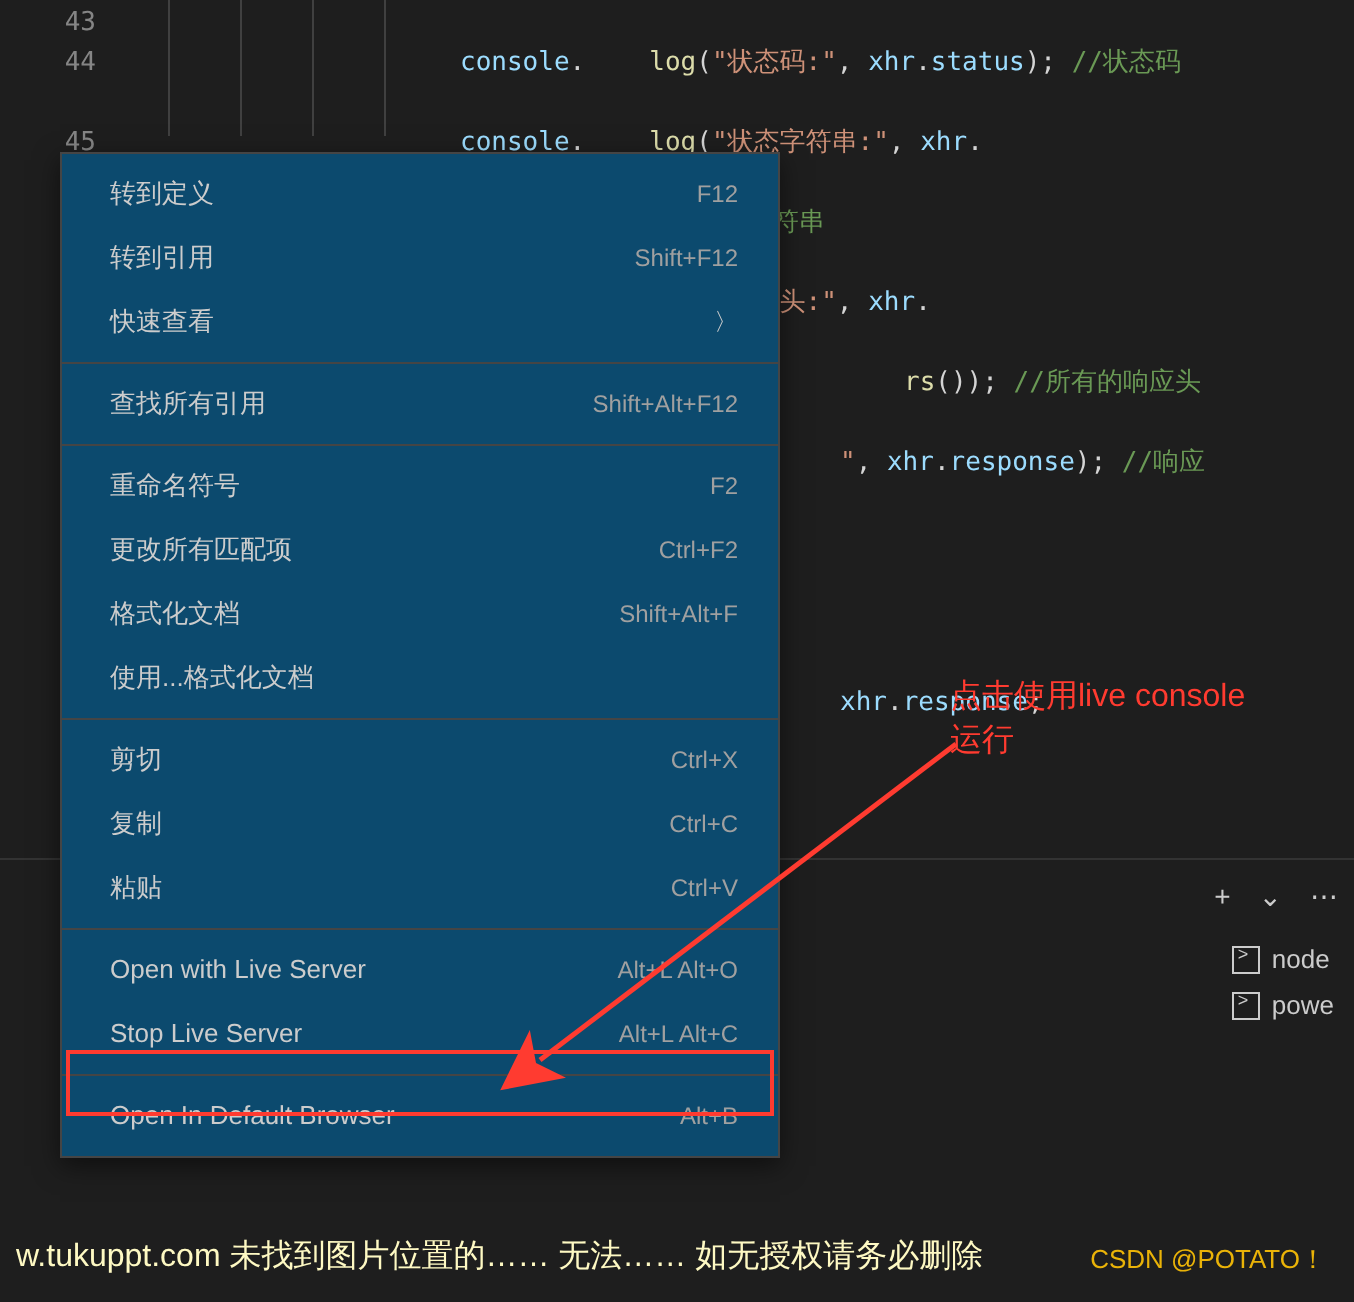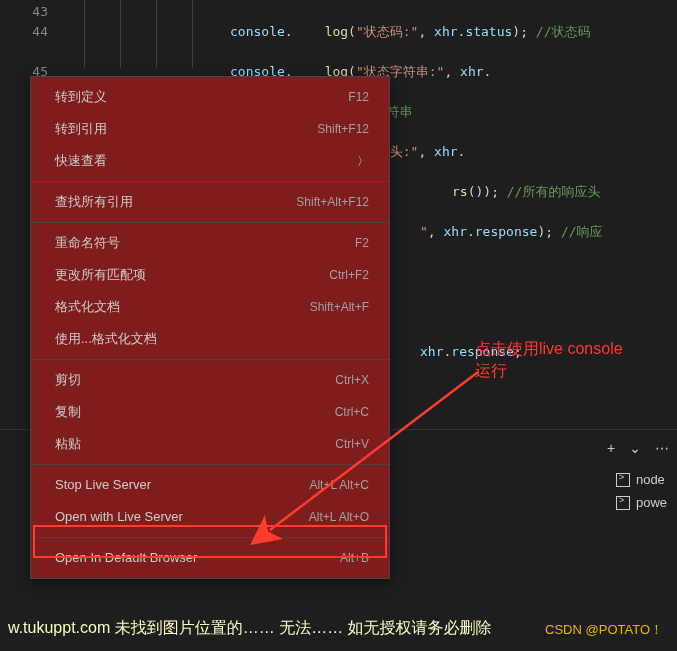--- a/index.html
+++ b/index.html
@@ -40,21 +40,21 @@
 .tok-obj { color: #9cdcfe; }
 .tok-fn { color: #dcdcaa; margin-left: 32px; }
 .tok-punc { color: #d4d4d4; }
 .tok-str { color: #ce9178; }
 .tok-comment { color: #6a9955; }
 
 .context-menu {
   position: absolute;
   left: 30px; top: 76px;
   width: 360px;
-  background: #7f1d1d;
+  background: #0c4a6e;
   border: 1px solid #454545;
   box-shadow: 0 4px 12px rgba(0,0,0,0.5);
   padding: 4px 0;
   z-index: 10;
 }
 .menu-item {
   display: flex;
   justify-content: space-between;
   align-items: center;
   padding: 5px 20px 5px 24px;
@@ -214,26 +214,26 @@
   <div class="menu-item">
       <span>复制</span>
       <span class="shortcut">Ctrl+C</span>
     </div>
   <div class="menu-item">
       <span>粘贴</span>
       <span class="shortcut">Ctrl+V</span>
     </div>
   <div class="menu-sep"></div>
   <div class="menu-item">
+      <span>Open with Live Server</span>
+      <span class="shortcut">Alt+L Alt+O</span>
+    </div>
+  <div class="menu-item">
       <span>Stop Live Server</span>
       <span class="shortcut">Alt+L Alt+C</span>
-    </div>
-  <div class="menu-item">
-      <span>Open with Live Server</span>
-      <span class="shortcut">Alt+L Alt+O</span>
     </div>
   <div class="menu-sep"></div>
   <div class="menu-item">
       <span>Open In Default Browser</span>
       <span class="shortcut">Alt+B</span>
     </div>
 </div>
 
 <div class="highlight-box" style="left:33px;top:525px;width:354px;height:33px"></div>
 

